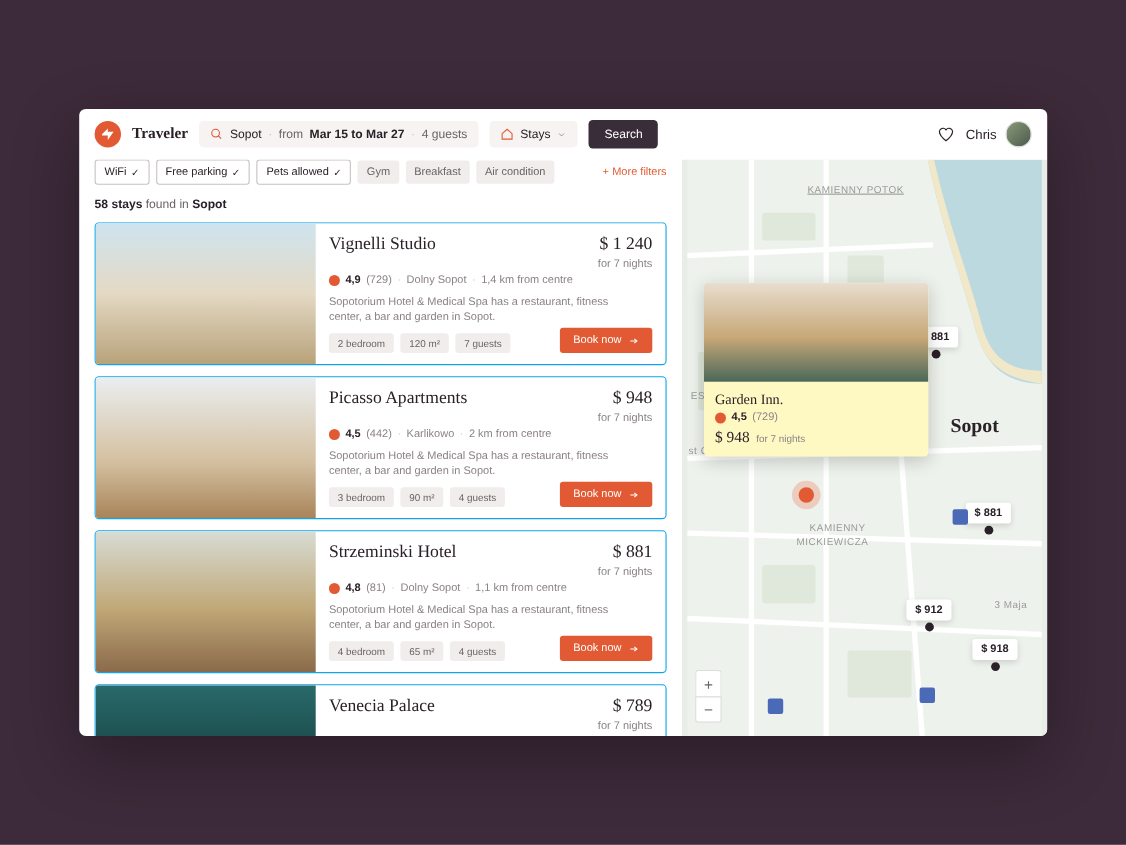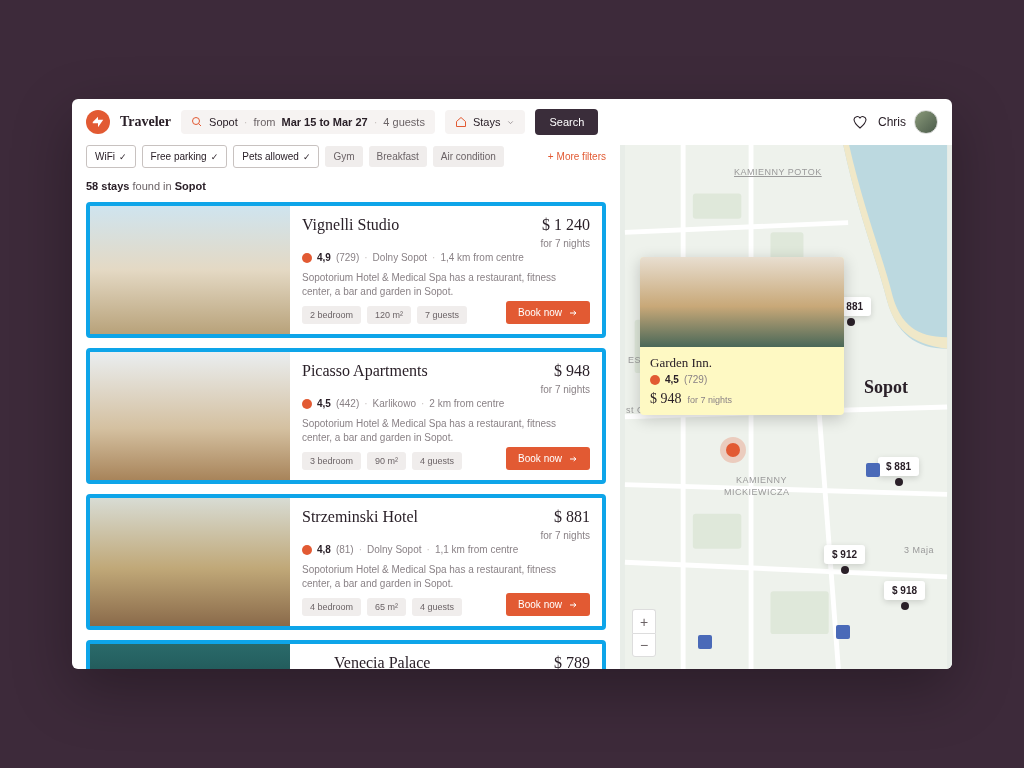--- a/index.html
+++ b/index.html
@@ -19,35 +19,35 @@
 .avatar { width: 24px; height: 24px; border-radius: 50%; background: linear-gradient(135deg,#8a9a7a,#4a5a4a); border: 1px solid #ddd; }
 .content { flex: 1; display: flex; overflow: hidden; }
 .left { width: 548px; display: flex; flex-direction: column; overflow: hidden; }
 .filters-row { display: flex; align-items: center; gap: 6px; padding: 0 14px 8px; }
 .chip { background: #f0edec; border: none; border-radius: 3px; padding: 5px 8px; font-size: 10px; color: #6b6366; display: flex; align-items: center; gap: 4px; cursor: pointer; }
 .chip.active { border: 1px solid #c8c2c0; color: #2a2028; background: #fff; }
 .more-filters { margin-left: auto; color: #e25a33; font-size: 10px; display: flex; align-items: center; gap: 3px; cursor: pointer; }
 .count { padding: 4px 14px 10px; font-size: 11px; color: #6b6366; }
 .count strong { color: #2a2028; font-weight: 700; }
 .listings { flex: 1; overflow-y: hidden; padding: 0 14px; }
-.card { display: flex; border: 4px solid #0ea5e9; border-radius: 4px; margin-bottom: 10px; overflow: hidden; background: #fff; }
+.card { display: flex; border: 1px solid #0ea5e9; border-radius: 4px; margin-bottom: 10px; overflow: hidden; background: #fff; }
 .card-img { width: 200px; height: 128px; background: #ddd; flex-shrink: 0; }
 .card-body { flex: 1; padding: 10px 12px; display: flex; flex-direction: column; position: relative; }
 .card-title-row { display: flex; align-items: flex-start; justify-content: space-between; }
 .card-title { font-family: Georgia, serif; font-size: 16px; color: #2a2028; }
 .card-price { font-family: Georgia, serif; font-size: 16px; color: #2a2028; text-align: right; }
 .meta-row { display: flex; align-items: center; gap: 5px; font-size: 10px; color: #8a8286; margin-top: 3px; }
 .rating-dot { width: 10px; height: 10px; border-radius: 50%; background: #e25a33; display: inline-block; }
 .meta-row .rating { color: #2a2028; font-weight: 600; }
 .per-nights { font-size: 10px; color: #8a8286; text-align: right; margin-top: 4px; }
 .desc { font-size: 10px; color: #8a8286; margin-top: 8px; line-height: 1.4; max-width: 260px; }
 .feat-row { display: flex; align-items: flex-end; gap: 6px; margin-top: auto; }
 .feat { background: #f0edec; border-radius: 3px; padding: 4px 8px; font-size: 9px; color: #6b6366; }
 .book-btn { margin-left: auto; background: #e25a33; color: #fff; border: none; border-radius: 3px; padding: 6px 12px; font-size: 10px; cursor: pointer; display: flex; align-items: center; gap: 6px; }
-.card-last { height: 60px; gap: 32px; }
+.card-last { height: 60px; }
 .card-last .card-img { height: 60px; }
 .right { flex: 1; position: relative; background: #e8ede8; overflow: hidden; }
 .map-bg { position: absolute; inset: 0; }
 .map-label { position: absolute; font-size: 9px; color: #9a9a9a; letter-spacing: 0.5px; }
 .pin { position: absolute; background: #fff; border-radius: 3px; padding: 4px 8px; font-size: 10px; color: #2a2028; font-weight: 600; box-shadow: 0 2px 6px rgba(0,0,0,0.15); cursor: pointer; }
 .pin::after { content: ''; position: absolute; left: 50%; transform: translateX(-50%); bottom: -10px; width: 8px; height: 8px; background: #2a2028; border-radius: 50%; }
 .map-card { position: absolute; background: #fef9c3; border-radius: 4px; box-shadow: 0 4px 16px rgba(0,0,0,0.2); width: 204px; overflow: hidden; }
 .map-card-img { height: 90px; background: #ccc; }
 .map-card-body { padding: 8px 10px; }
 .map-card-title { font-family: Georgia, serif; font-size: 13px; color: #2a2028; }

